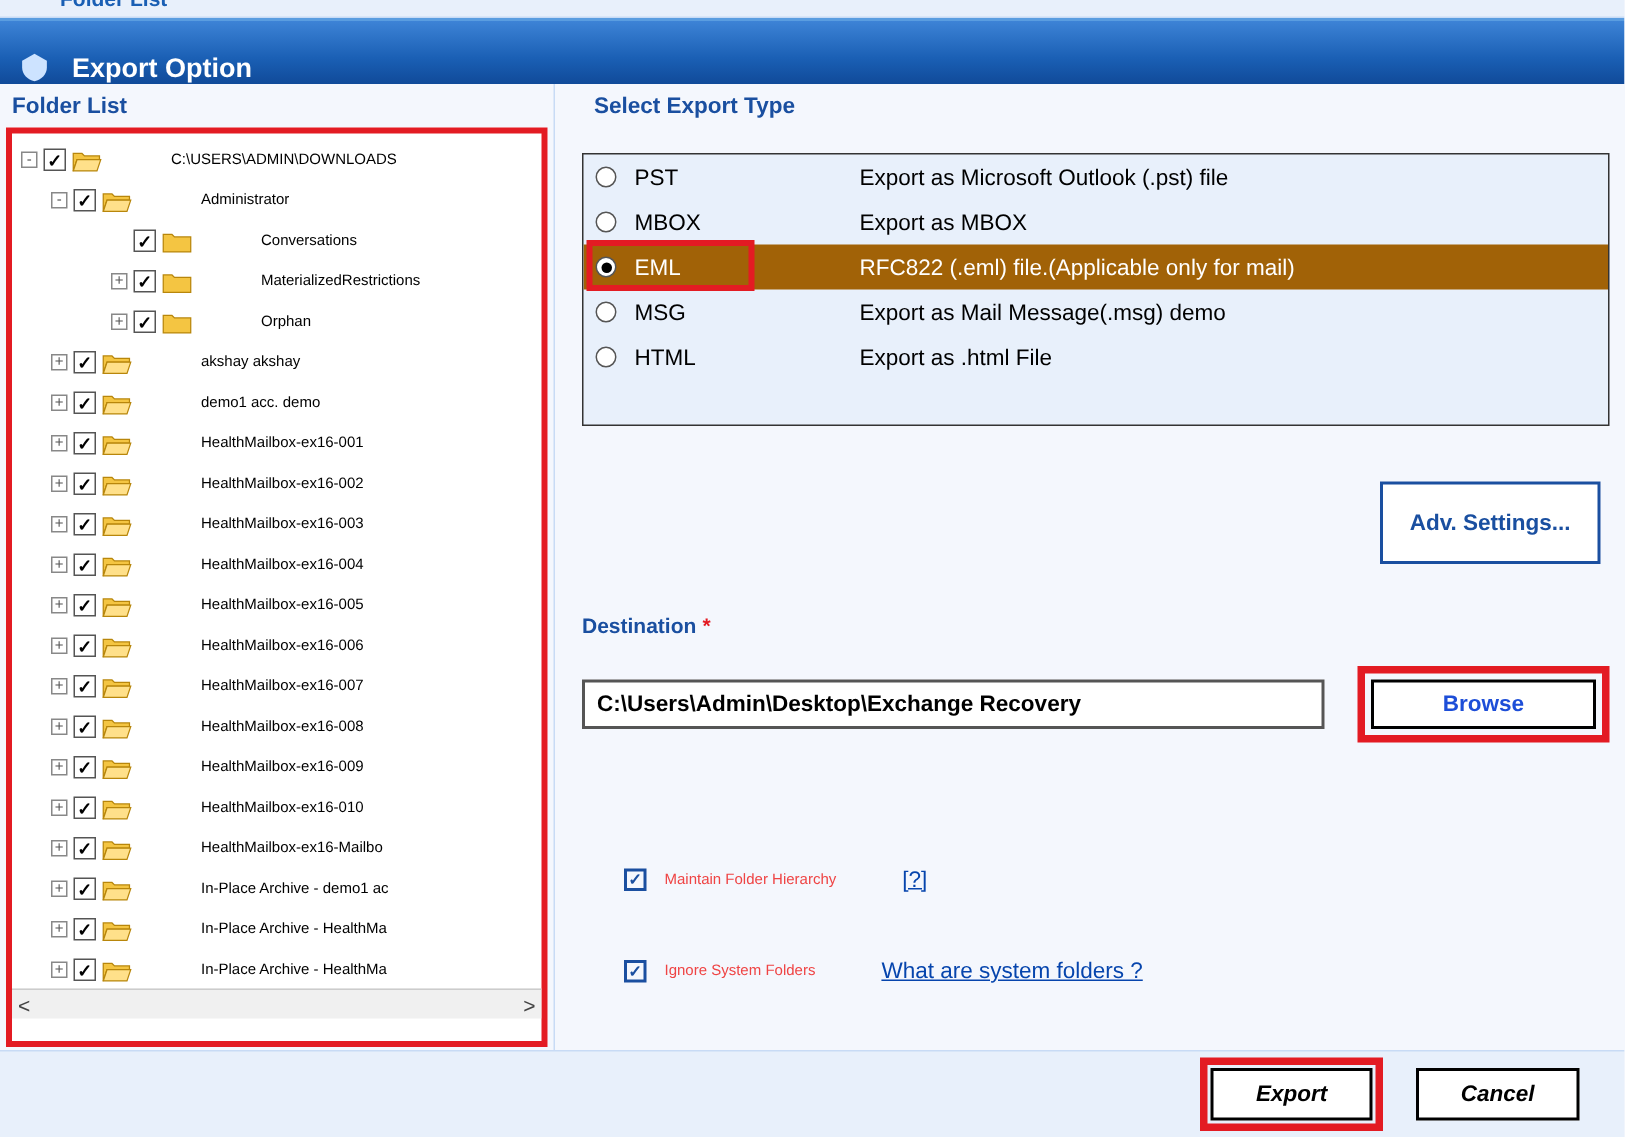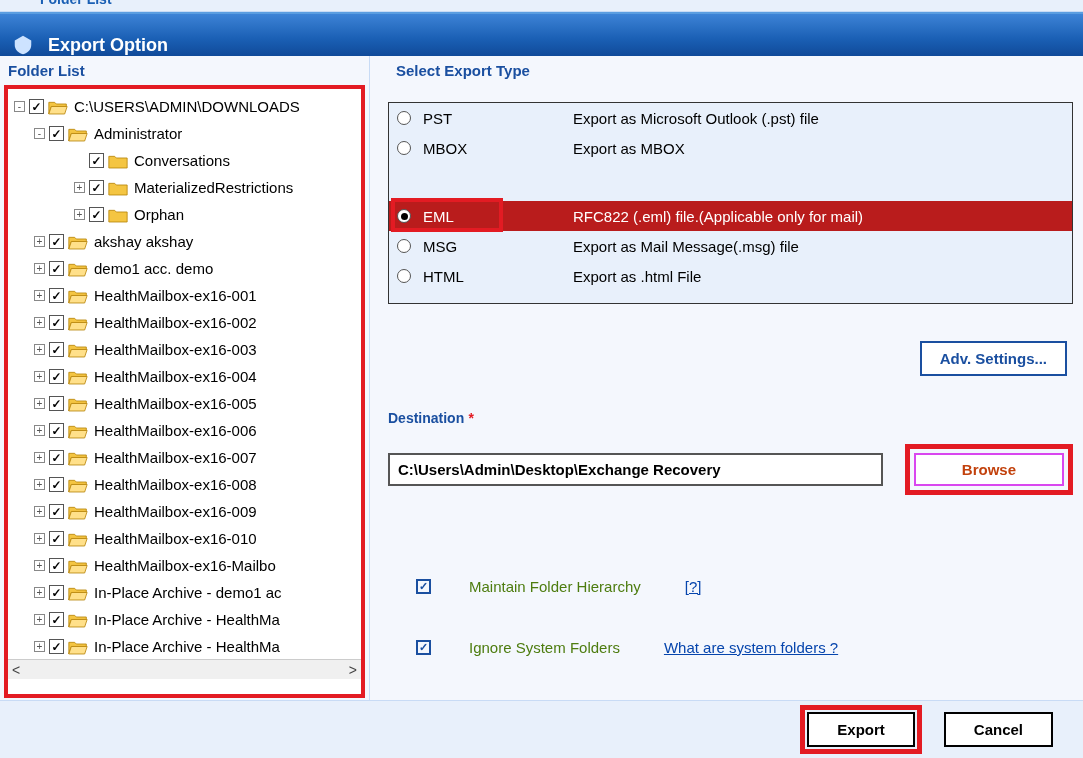--- a/index.html
+++ b/index.html
@@ -21,60 +21,60 @@
 
 .left { width: 370px; display: flex; flex-direction: column; border-right: 1px solid #c8dbf5; }
 .tree-wrap { border: 4px solid #e31b23; margin: 2px 4px 2px 4px; background: #fff; flex: 1; overflow: hidden; position: relative; }
 .tree { padding: 4px 0 4px 4px; height: 570px; overflow: hidden; }
 .tree-row { display: flex; align-items: center; height: 27px; white-space: nowrap; }
 .exp { width: 11px; height: 11px; border: 1px solid #888; display: inline-flex; align-items: center; justify-content: center; font-size: 10px; line-height: 1; color: #555; margin-right: 4px; background: #fff; cursor: pointer; }
 .exp.blank { border: none; }
 .chk { width: 15px; height: 15px; border: 1px solid #555; margin-right: 4px; display: inline-flex; align-items: center; justify-content: center; background: #fff; cursor: pointer; }
 .chk::after { content: "✓"; color: #000; font-size: 12px; font-weight: bold; }
 .folder-ico { width: 20px; height: 16px; margin-right: 6px; display: inline-block; }
-.tree-label { color: #000; font-size: 15px; }
+.tree-label { color: #000; font-size: 10px; margin-left: 40px; }
 .indent-0 { padding-left: 2px; }
 .indent-1 { padding-left: 22px; }
 .indent-2 { padding-left: 62px; }
 .hscroll { height: 20px; border-top: 1px solid #ccc; display: flex; align-items: center; justify-content: space-between; background: #f0f0f0; padding: 0 4px; }
 .hscroll span { font-size: 14px; color: #444; cursor: pointer; }
 
 
 .right { flex: 1; padding: 0 10px 0 18px; display: flex; flex-direction: column; gap: 19px; }
 .export-types { border: 1px solid #333; background: #e8f0fb; height: 202px; overflow: hidden; }
 .et-row { display: flex; align-items: center; height: 30px; padding-left: 8px; cursor: pointer; }
-.et-row.selected { background: #b91c1c; color: #fff; margin-top: 38px; }
+.et-row.selected { background: #a16207; color: #fff; }
 .radio { width: 14px; height: 14px; border: 1px solid #555; border-radius: 50%; display: inline-flex; align-items: center; justify-content: center; margin-right: 12px; background: #fff; }
 .radio.on::after { content: ""; width: 7px; height: 7px; background: #000; border-radius: 50%; }
 .et-name { width: 150px; font-size: 15px; }
 .et-desc { flex: 1; font-size: 15px; }
 .et-highlight { position: absolute; border: 4px solid #e31b23; width: 112px; height: 34px; pointer-events: none; }
 .et-row-wrap { position: relative; }
 
 .adv-row { display: flex; justify-content: flex-end; margin: 18px 6px 14px 0; }
-.adv-btn { border: 2px solid #1a4fa0; background: #fff; color: #1a4fa0; font-weight: bold; padding: 7px 18px; cursor: pointer; font-size: 15px; }
+.adv-btn { border: 2px solid #1a4fa0; background: #fff; color: #1a4fa0; font-weight: bold; padding: 17px 18px; cursor: pointer; font-size: 15px; }
 
 .dest-label { color: #1a4fa0; font-weight: bold; font-size: 15px; }
 .dest-label .req { color: #e31b23; }
 .dest-row { display: flex; align-items: center; gap: 22px; margin-top: 18px; }
 .dest-input { flex: 1; border: 2px solid #555; padding: 6px 8px; font-size: 15px; font-weight: bold; background: #fff; }
 .browse-wrap { border: 5px solid #e31b23; padding: 4px; }
-.browse-btn { border: 2px solid #d946ef; background: #fff; color: #c2410c; font-weight: bold; padding: 6px 46px; cursor: pointer; font-size: 15px; }
+.browse-btn { border: 2px solid #000000; background: #fff; color: #1d4ed8; font-weight: bold; padding: 6px 46px; cursor: pointer; font-size: 15px; }
 
 .opts { margin-top: 64px; padding-left: 28px; }
 .opt-row { display: flex; align-items: center; margin-bottom: 44px; }
 .opt-chk { width: 15px; height: 15px; border: 2px solid #1a4fa0; margin-right: 12px; display: inline-flex; align-items: center; justify-content: center; cursor: pointer; }
 .opt-chk::after { content: "✓"; color: #1a4fa0; font-size: 11px; font-weight: bold; }
-.opt-label { color: #4d7c0f; font-size: 15px; margin-right: 44px; margin-left: 26px; }
+.opt-label { color: #ef4444; font-size: 10px; margin-right: 44px; }
 .opt-link { color: #0645ad; text-decoration: underline; font-size: 15px; cursor: pointer; }
 
 
 .footer { height: 58px; background: #e8f0fb; border-top: 1px solid #c8dbf5; display: flex; justify-content: flex-end; align-items: center; gap: 22px; padding-right: 30px; }
 .export-wrap { border: 5px solid #e31b23; padding: 2px; }
-.btn { border: 2px solid #000; background: #fff; color: #000; font-weight: bold; padding: 7px 28px; cursor: pointer; font-size: 15px; }
+.btn { border: 2px solid #000; background: #fff; color: #000; font-weight: bold; padding: 7px 28px; cursor: pointer; font-size: 15px; font-style: italic; }
 
 </style>
 </head>
 <body>
 
 <div class="crumb"><span>Folder List</span></div>
 
 <div class="titlebar">
   <span class="app-icon">
     <svg viewBox="0 0 24 24">
@@ -306,21 +306,21 @@
             <span class="radio on"></span>
             <span class="et-name">EML</span>
             <span class="et-desc">RFC822 (.eml) file.(Applicable only for mail)</span>
           </div>
           <div class="et-highlight" style="left: 2px; top: -3px;"></div>
         </div>
         <div class="et-row-wrap">
           <div class="et-row">
             <span class="radio"></span>
             <span class="et-name">MSG</span>
-            <span class="et-desc">Export as Mail Message(.msg) file</span>
+            <span class="et-desc">Export as Mail Message(.msg) demo</span>
           </div>
         </div>
         <div class="et-row-wrap">
           <div class="et-row">
             <span class="radio"></span>
             <span class="et-name">HTML</span>
             <span class="et-desc">Export as .html File</span>
           </div>
         </div>
       </div>

